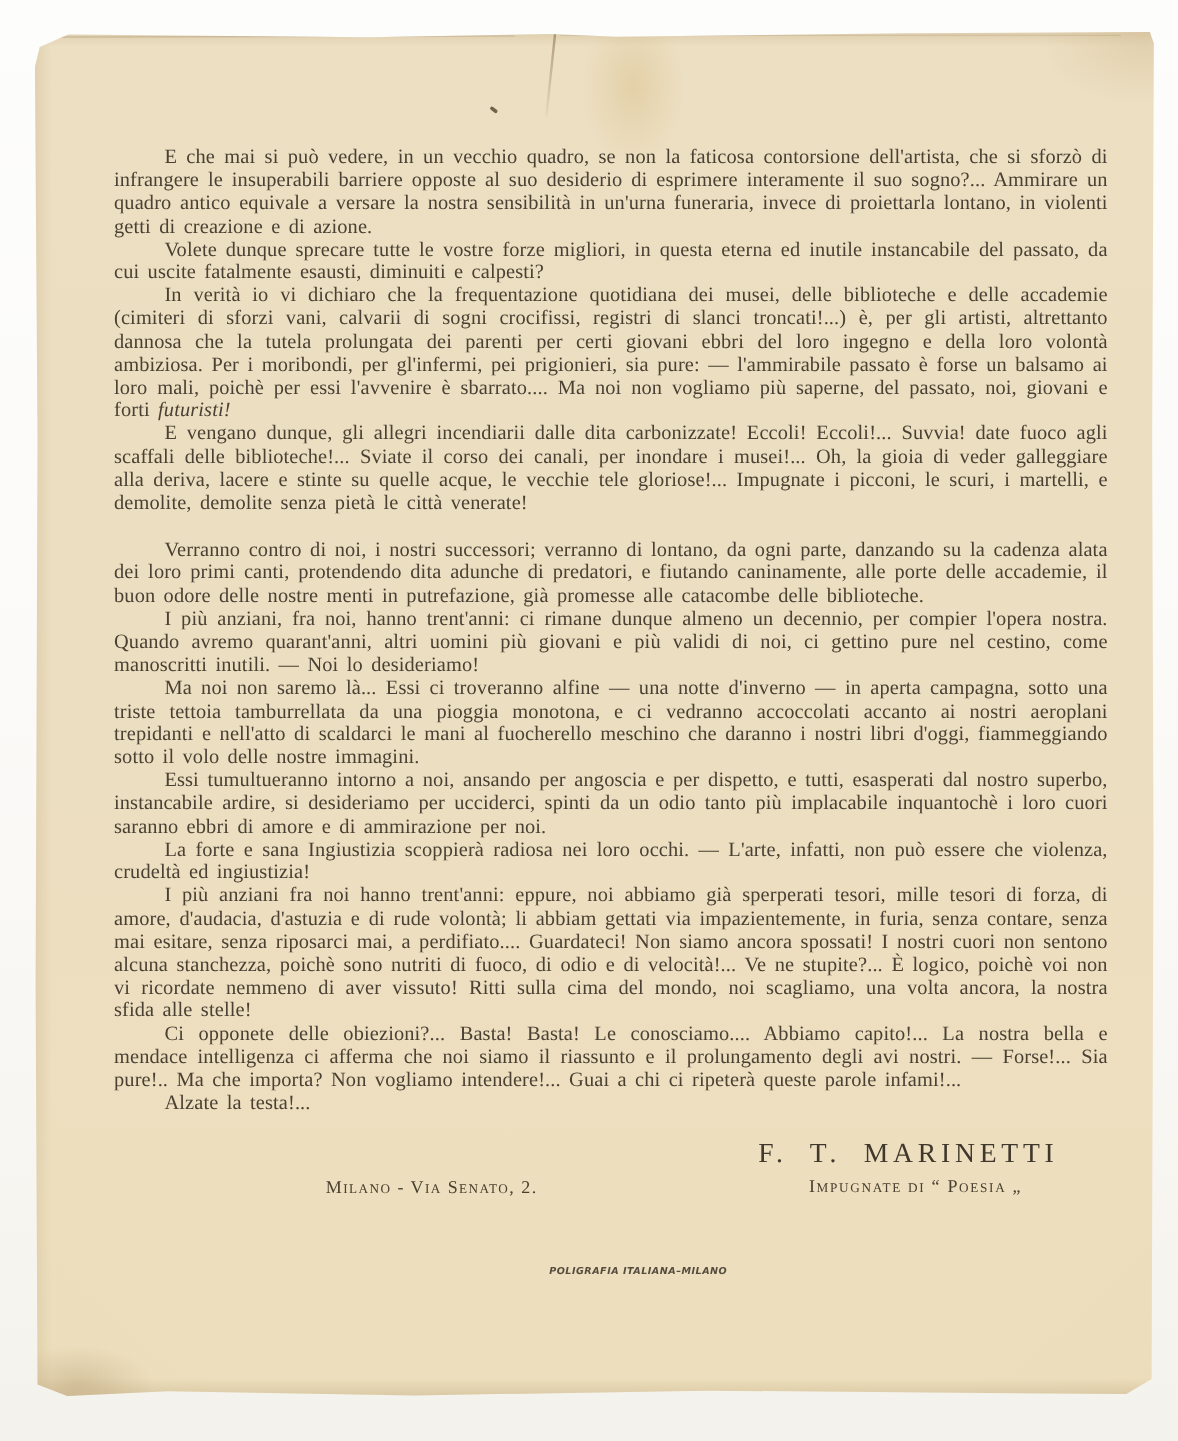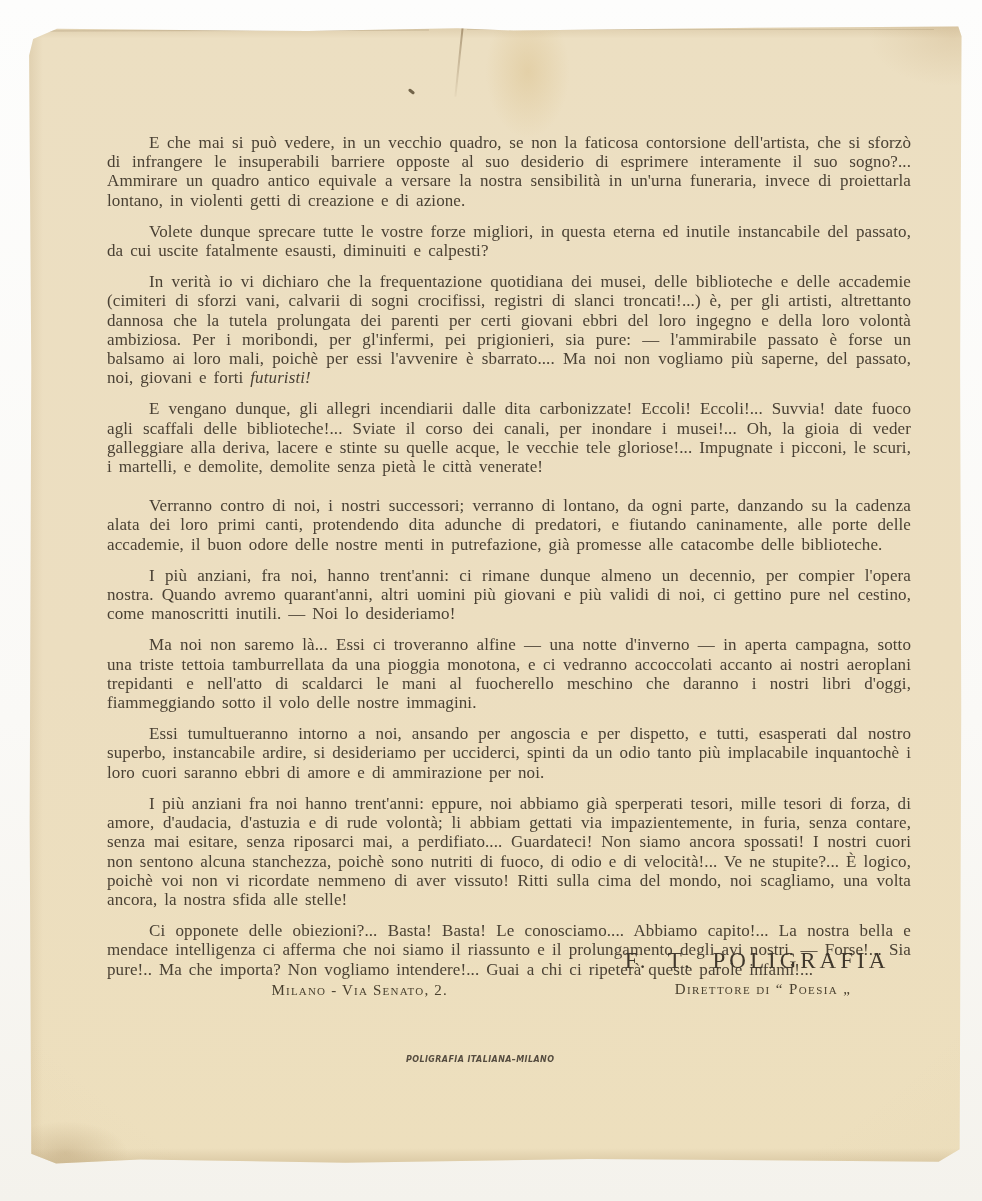--- a/index.html
+++ b/index.html
@@ -38,42 +38,42 @@
     background:linear-gradient(to bottom, rgba(125,100,65,0.55), rgba(125,100,65,0.05));
     transform:rotate(6deg);border-radius:1px;}
   .speck{position:absolute;left:380px;top:64px;width:7px;height:3px;
     background:#4a3b22;opacity:0.75;border-radius:2px;transform:rotate(38deg);}
 
   .text-block{
     position:absolute;left:67px;top:95px;width:828px;
     color:#4a4134;font-size:17px;line-height:19.2px;
     text-align:justify;word-spacing:2.6px;letter-spacing:0.1px;
   }
-  .para{margin:12px;text-indent:42px;}
+  .para{margin:0;text-indent:42px;}
   .para.gap-after{margin-bottom:20px;}
   .para em{font-style:italic;}
 
   .sig-name{
     position:absolute;left:569px;top:922px;width:320px;
     text-align:center;font-size:23px;letter-spacing:4px;word-spacing:9px;
     color:#40382c;white-space:nowrap;
   }
   .sig-role{
     position:absolute;left:575px;top:955px;width:320px;
     text-align:center;font-size:15px;font-variant:small-caps;
     letter-spacing:1.4px;color:#49402f;white-space:nowrap;
   }
   .sig-address{
     position:absolute;left:160px;top:956px;width:260px;
     text-align:right;font-size:15px;font-variant:small-caps;
     letter-spacing:1.2px;color:#49402f;white-space:nowrap;
   }
   .imprint{
     position:absolute;left:378px;top:1029px;width:200px;
-    text-align:left;font-family:"DejaVu Sans", sans-serif;
+    text-align:right;font-family:"DejaVu Sans", sans-serif;
     font-size:8px;font-weight:bold;font-style:italic;
     letter-spacing:0.4px;color:#3b332a;opacity:0.85;white-space:nowrap;
   }
 </style>
 </head>
 <body>
 
 <div class="stage">
   <div class="paper">
 
@@ -84,23 +84,25 @@
 
     <div class="text-block">
         <p class="para"><span>E che mai si può vedere, in un vecchio quadro, se non la faticosa contorsione dell'artista, che si sforzò di infrangere le insuperabili barriere opposte al suo desiderio di esprimere interamente il suo sogno?... Ammirare un quadro antico equivale a versare la nostra sensibilità in un'urna funeraria, invece di proiettarla lontano, in violenti getti di creazione e di azione.</span></p>
         <p class="para"><span>Volete dunque sprecare tutte le vostre forze migliori, in questa eterna ed inutile instancabile del passato, da cui uscite fatalmente esausti, diminuiti e calpesti?</span></p>
         <p class="para"><span>In verità io vi dichiaro che la frequentazione quotidiana dei musei, delle biblioteche e delle accademie (cimiteri di sforzi vani, calvarii di sogni crocifissi, registri di slanci troncati!...) è, per gli artisti, altrettanto dannosa che la tutela prolungata dei parenti per certi giovani ebbri del loro ingegno e della loro volontà ambiziosa. Per i moribondi, per gl'infermi, pei prigionieri, sia pure: — l'ammirabile passato è forse un balsamo ai loro mali, poichè per essi l'avvenire è sbarrato.... Ma noi non vogliamo più saperne, del passato, noi, giovani e forti </span><em>futuristi!</em></p>
         <p class="para gap-after"><span>E vengano dunque, gli allegri incendiarii dalle dita carbonizzate! Eccoli! Eccoli!... Suvvia! date fuoco agli scaffali delle biblioteche!... Sviate il corso dei canali, per inondare i musei!... Oh, la gioia di veder galleggiare alla deriva, lacere e stinte su quelle acque, le vecchie tele gloriose!... Impugnate i picconi, le scuri, i martelli, e demolite, demolite senza pietà le città venerate!</span></p>
         <p class="para"><span>Verranno contro di noi, i nostri successori; verranno di lontano, da ogni parte, danzando su la cadenza alata dei loro primi canti, protendendo dita adunche di predatori, e fiutando caninamente, alle porte delle accademie, il buon odore delle nostre menti in putrefazione, già promesse alle catacombe delle biblioteche.</span></p>
         <p class="para"><span>I più anziani, fra noi, hanno trent'anni: ci rimane dunque almeno un decennio, per compier l'opera nostra. Quando avremo quarant'anni, altri uomini più giovani e più validi di noi, ci gettino pure nel cestino, come manoscritti inutili. — Noi lo desideriamo!</span></p>
         <p class="para"><span>Ma noi non saremo là... Essi ci troveranno alfine — una notte d'inverno — in aperta campagna, sotto una triste tettoia tamburrellata da una pioggia monotona, e ci vedranno accoccolati accanto ai nostri aeroplani trepidanti e nell'atto di scaldarci le mani al fuocherello meschino che daranno i nostri libri d'oggi, fiammeggiando sotto il volo delle nostre immagini.</span></p>
         <p class="para"><span>Essi tumultueranno intorno a noi, ansando per angoscia e per dispetto, e tutti, esasperati dal nostro superbo, instancabile ardire, si desideriamo per ucciderci, spinti da un odio tanto più implacabile inquantochè i loro cuori saranno ebbri di amore e di ammirazione per noi.</span></p>
+        <p class="para"><span>La forte e sana Ingiustizia scoppierà radiosa nei loro occhi. — L'arte, infatti, non può essere che violenza, crudeltà ed ingiustizia!</span></p>
         <p class="para"><span>I più anziani fra noi hanno trent'anni: eppure, noi abbiamo già sperperati tesori, mille tesori di forza, di amore, d'audacia, d'astuzia e di rude volontà; li abbiam gettati via impazientemente, in furia, senza contare, senza mai esitare, senza riposarci mai, a perdifiato.... Guardateci! Non siamo ancora spossati! I nostri cuori non sentono alcuna stanchezza, poichè sono nutriti di fuoco, di odio e di velocità!... Ve ne stupite?... È logico, poichè voi non vi ricordate nemmeno di aver vissuto! Ritti sulla cima del mondo, noi scagliamo, una volta ancora, la nostra sfida alle stelle!</span></p>
         <p class="para"><span>Ci opponete delle obiezioni?... Basta! Basta! Le conosciamo.... Abbiamo capito!... La nostra bella e mendace intelligenza ci afferma che noi siamo il riassunto e il prolungamento degli avi nostri. — Forse!... Sia pure!.. Ma che importa? Non vogliamo intendere!... Guai a chi ci ripeterà queste parole infami!...</span></p>
+        <p class="para"><span>Alzate la testa!...</span></p>
       </div>
 
-    <div class="sig-name">F. T. POLIGRAFIA</div>
+    <div class="sig-name">F. T. MARINETTI</div>
     <div class="sig-address">Milano - Via Senato, 2.</div>
-    <div class="sig-role">Direttore di “ Poesia „</div>
+    <div class="sig-role">Impugnate di “ Poesia „</div>
 
     <div class="imprint">POLIGRAFIA ITALIANA–MILANO</div>
   </div>
 </div>
 
 </body></html>

